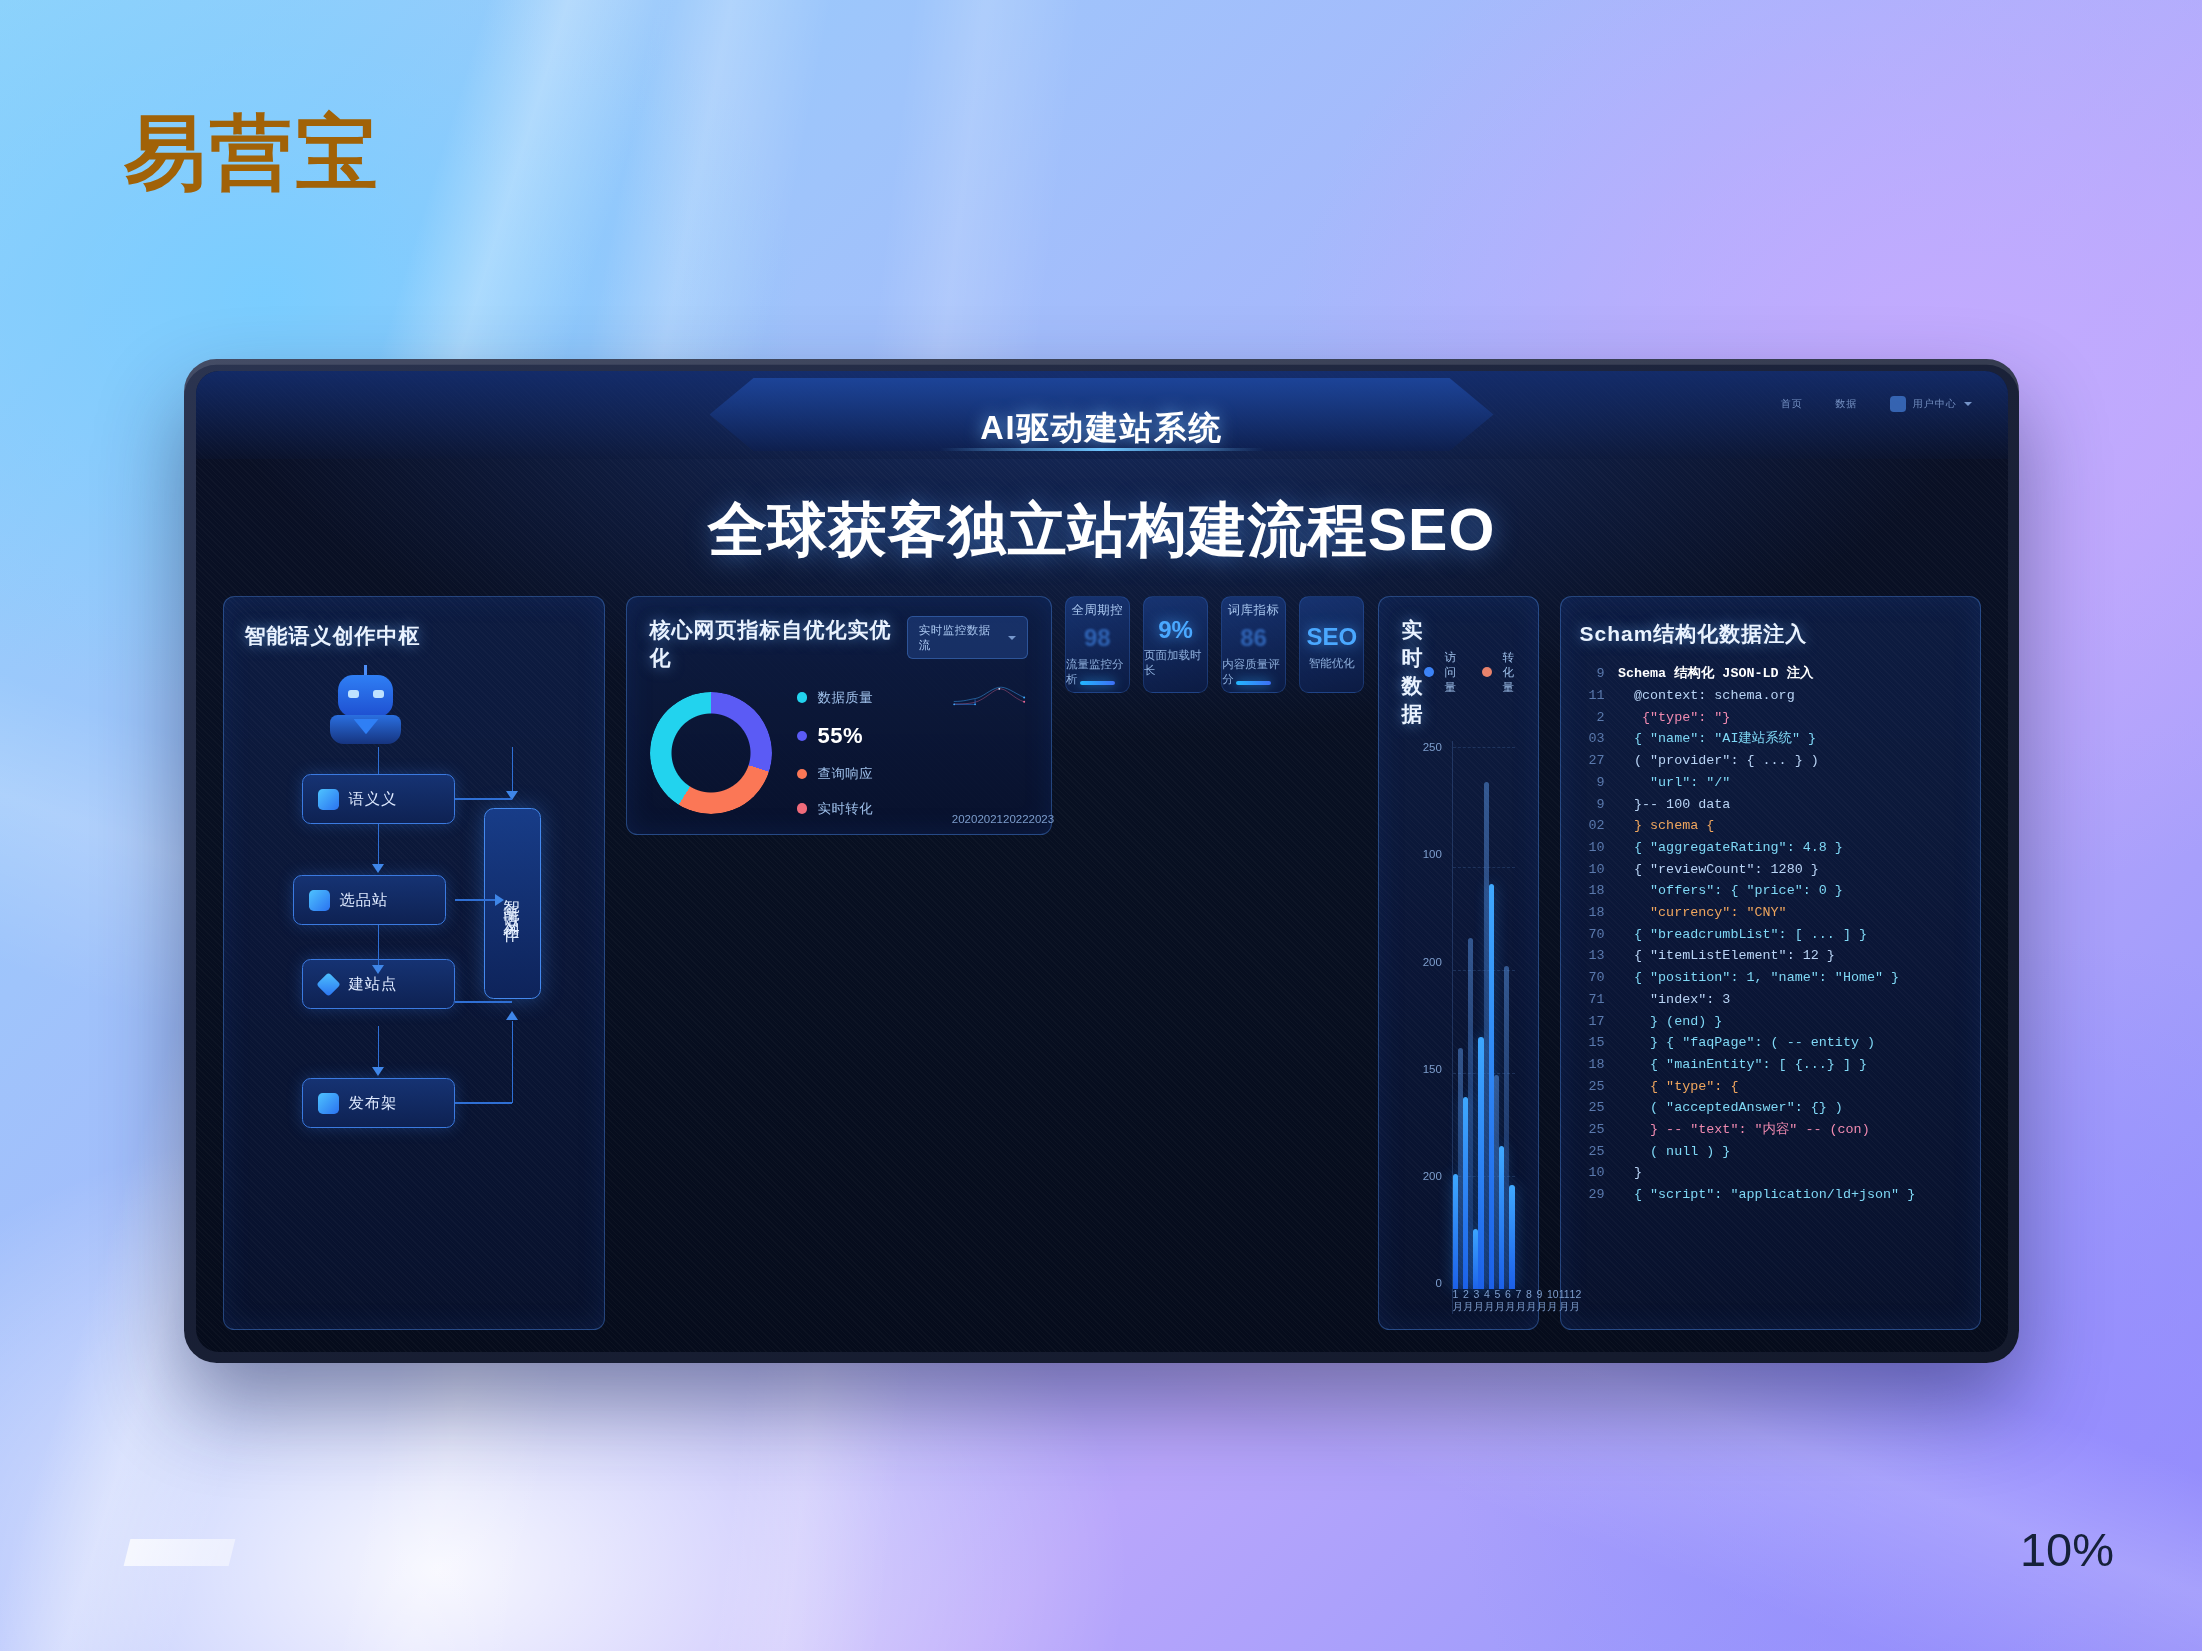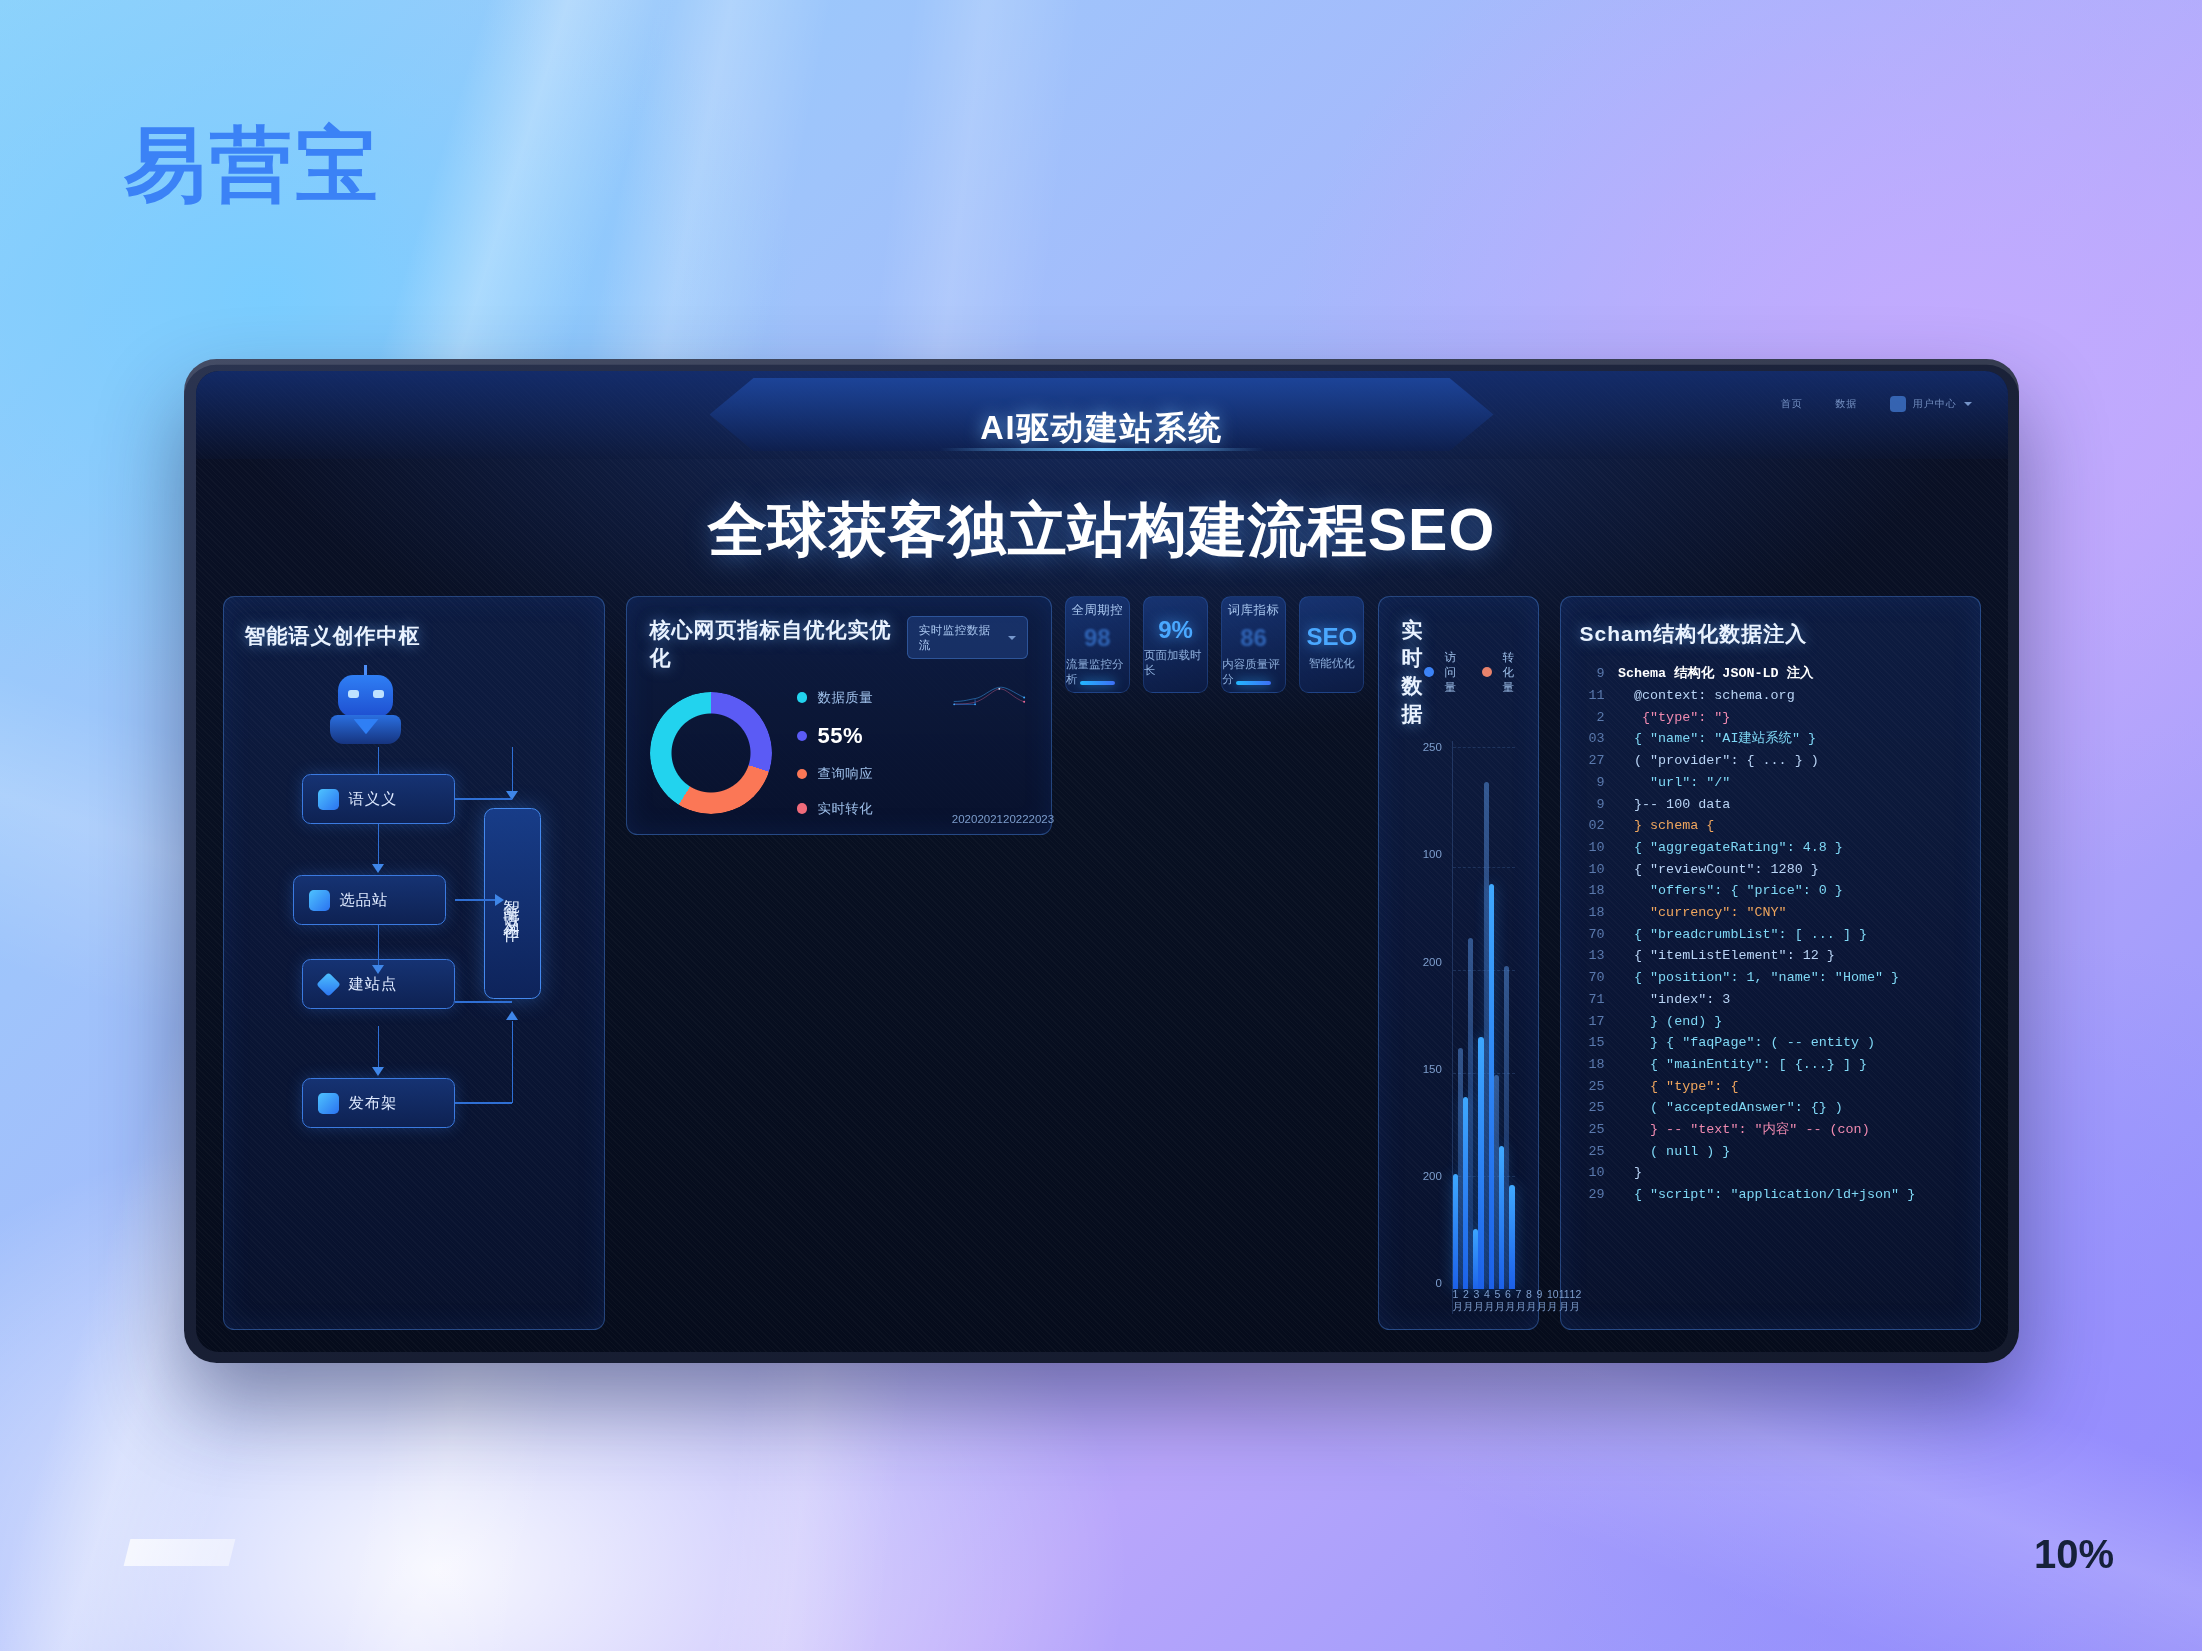--- a/index.html
+++ b/index.html
@@ -16,23 +16,23 @@
   }
   .bg-streaks{position:absolute;inset:0;
     background:
       linear-gradient(107deg, rgba(255,255,255,0) 18%, rgba(255,255,255,.30) 21%, rgba(255,255,255,0) 25%),
       linear-gradient(101deg, rgba(255,255,255,0) 26%, rgba(255,255,255,.22) 29%, rgba(255,255,255,0) 33%),
       linear-gradient(97deg, rgba(255,255,255,0) 38%, rgba(255,255,255,.16) 41%, rgba(255,255,255,0) 45%),
       linear-gradient(200deg, rgba(255,255,255,0) 60%, rgba(255,255,255,.18) 65%, rgba(255,255,255,0) 72%);
     pointer-events:none;}
 
   
-  .logo{position:absolute;left:124px;top:124px;font-size:82px;font-weight:700;
-    color:#3b82f6;letter-spacing:3.8px;line-height:1;text-align:center;}
-  .page-pct{position:absolute;right:88px;bottom:75px;font-size:40px;color:#16213a;font-weight:700;}
+  .logo{position:absolute;left:124px;top:112px;font-size:82px;font-weight:700;
+    color:#a16207;letter-spacing:3.8px;line-height:1;text-align:center;}
+  .page-pct{position:absolute;right:88px;bottom:75px;font-size:47px;color:#16213a;font-weight:400;}
   .wm{position:absolute;left:127px;bottom:86px;width:105px;height:27px;
      background:linear-gradient(100deg,rgba(255,255,255,.75),rgba(255,255,255,.45));
      transform:skewX(-14deg);}
 
   
   .device{position:absolute;left:184px;top:359px;width:1835px;height:1004px;
     border-radius:32.5px;padding:11.5px;
     background:linear-gradient(160deg,#2b3450 0%,#1a2138 40%,#141a2c 100%);
     box-shadow:0 42px 86px rgba(25,30,70,.45), 0 5.7px 0 rgba(255,255,255,.12) inset;}
   .screen{position:relative;width:100%;height:100%;border-radius:23px;overflow:hidden;

